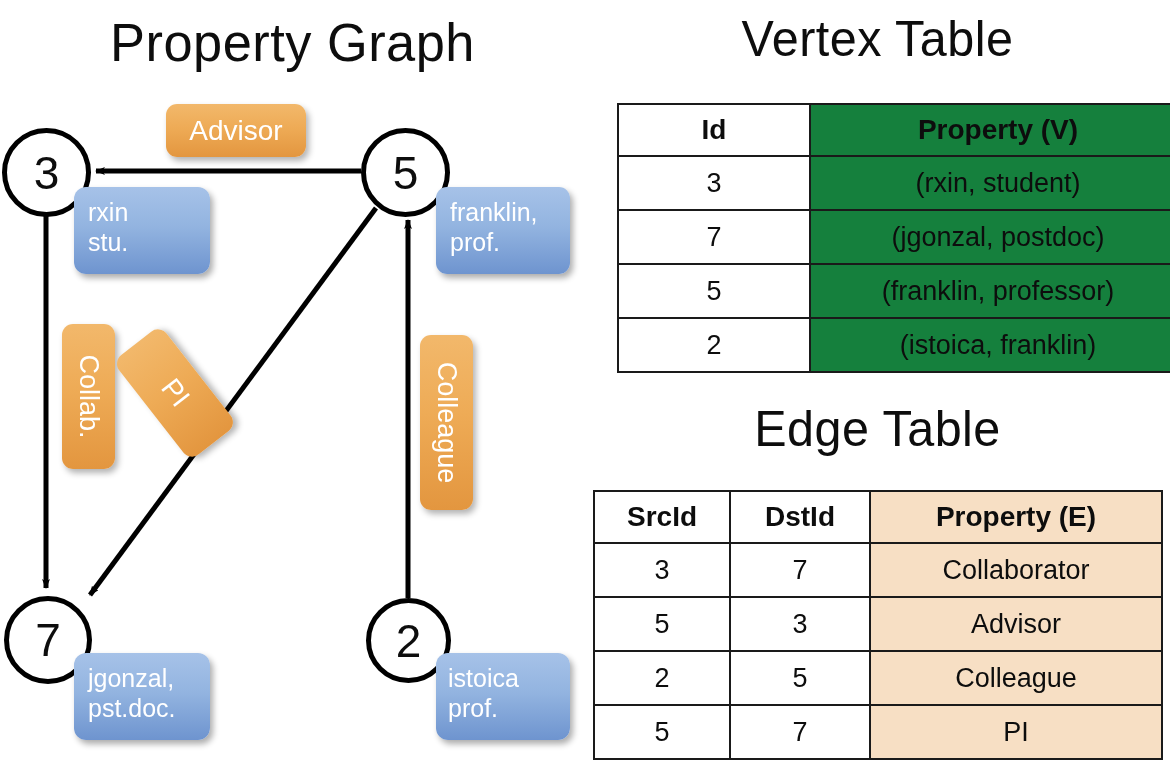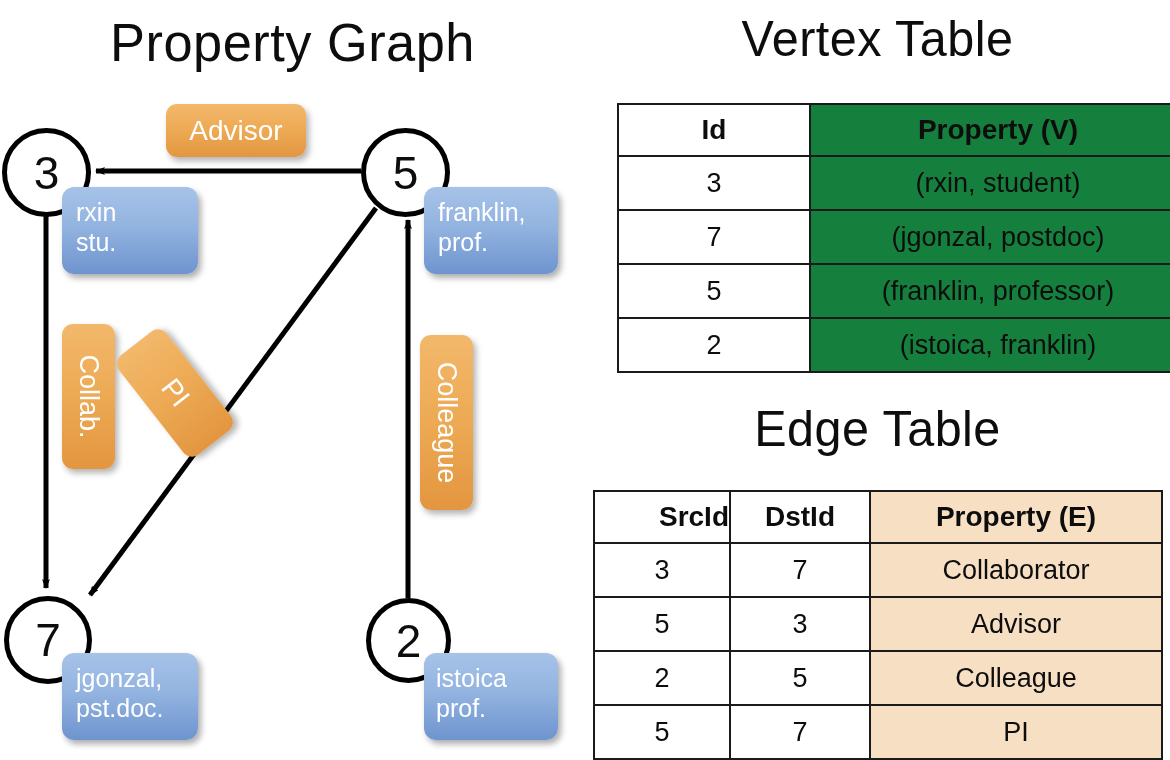--- a/index.html
+++ b/index.html
@@ -82,20 +82,21 @@
     box-shadow: 3px 4px 6px rgba(0,0,0,0.33);
     color: #ffffff;
     font-family: "Liberation Sans", sans-serif;
     font-weight: 300;
     font-size: 25px;
     line-height: 30px;
     padding: 10px 0 0 14px;
     box-sizing: border-box;
     z-index: 5;
     white-space: pre-line;
+    margin-left: 12px;
   }
 
   
   .edge-label {
     position: absolute;
     border-radius: 11px;
     background: linear-gradient(to bottom, #f2b86b 0%, #eeab56 45%, #e3963f 100%);
     box-shadow: 3px 4px 6px rgba(0,0,0,0.3);
     color: #ffffff;
     font-family: "Liberation Sans", sans-serif;
@@ -176,21 +177,21 @@
       </g>
     </svg>
 
     <div class="node-circle" style="left:2px;  top:128px; width:89px; height:89px;">3</div>
     <div class="node-circle" style="left:361px;top:128px; width:89px; height:89px;">5</div>
     <div class="node-circle" style="left:4px;  top:596px; width:88px; height:88px;">7</div>
     <div class="node-circle" style="left:366px;top:598px; width:85px; height:85px;">2</div>
 
     <div class="prop-box" style="left:62px;  top:187px; width:136px; height:87px;">rxin
 stu.</div>
-    <div class="prop-box" style="left:424px; top:187px; width:134px; height:87px;">franklin,
+    <div class="prop-box" style="left:424px; top:187px; width:134px; height:87px;border-radius:11px;">franklin,
 prof.</div>
     <div class="prop-box" style="left:62px;  top:653px; width:136px; height:87px;">jgonzal,
 pst.doc.</div>
     <div class="prop-box" style="left:424px; top:653px; width:134px; height:87px;padding-left:12px;">istoica
 prof.</div>
 
     <div class="edge-label label-advisor" style="left:166px; top:104px; width:140px; height:53px;">
       <span>Advisor</span>
     </div>
 
@@ -235,21 +236,21 @@
         <td class="cell-blue">(istoica, franklin)</td>
       </tr>
     </tbody>
   </table>
 
   <div id="title-edge-table" class="title">Edge Table</div>
 
   <table id="edge-table" class="data-table">
     <thead>
       <tr>
-        <th class="cell-white" style="width:134px;text-align:right;">SrcId</th>
+        <th class="cell-white" style="width:134px;">SrcId</th>
         <th class="cell-white" style="width:138px;">DstId</th>
         <th class="cell-peach">Property (E)</th>
       </tr>
     </thead>
     <tbody>
       <tr>
         <td class="cell-white">3</td>
         <td class="cell-white">7</td>
         <td class="cell-peach">Collaborator</td>
       </tr>

